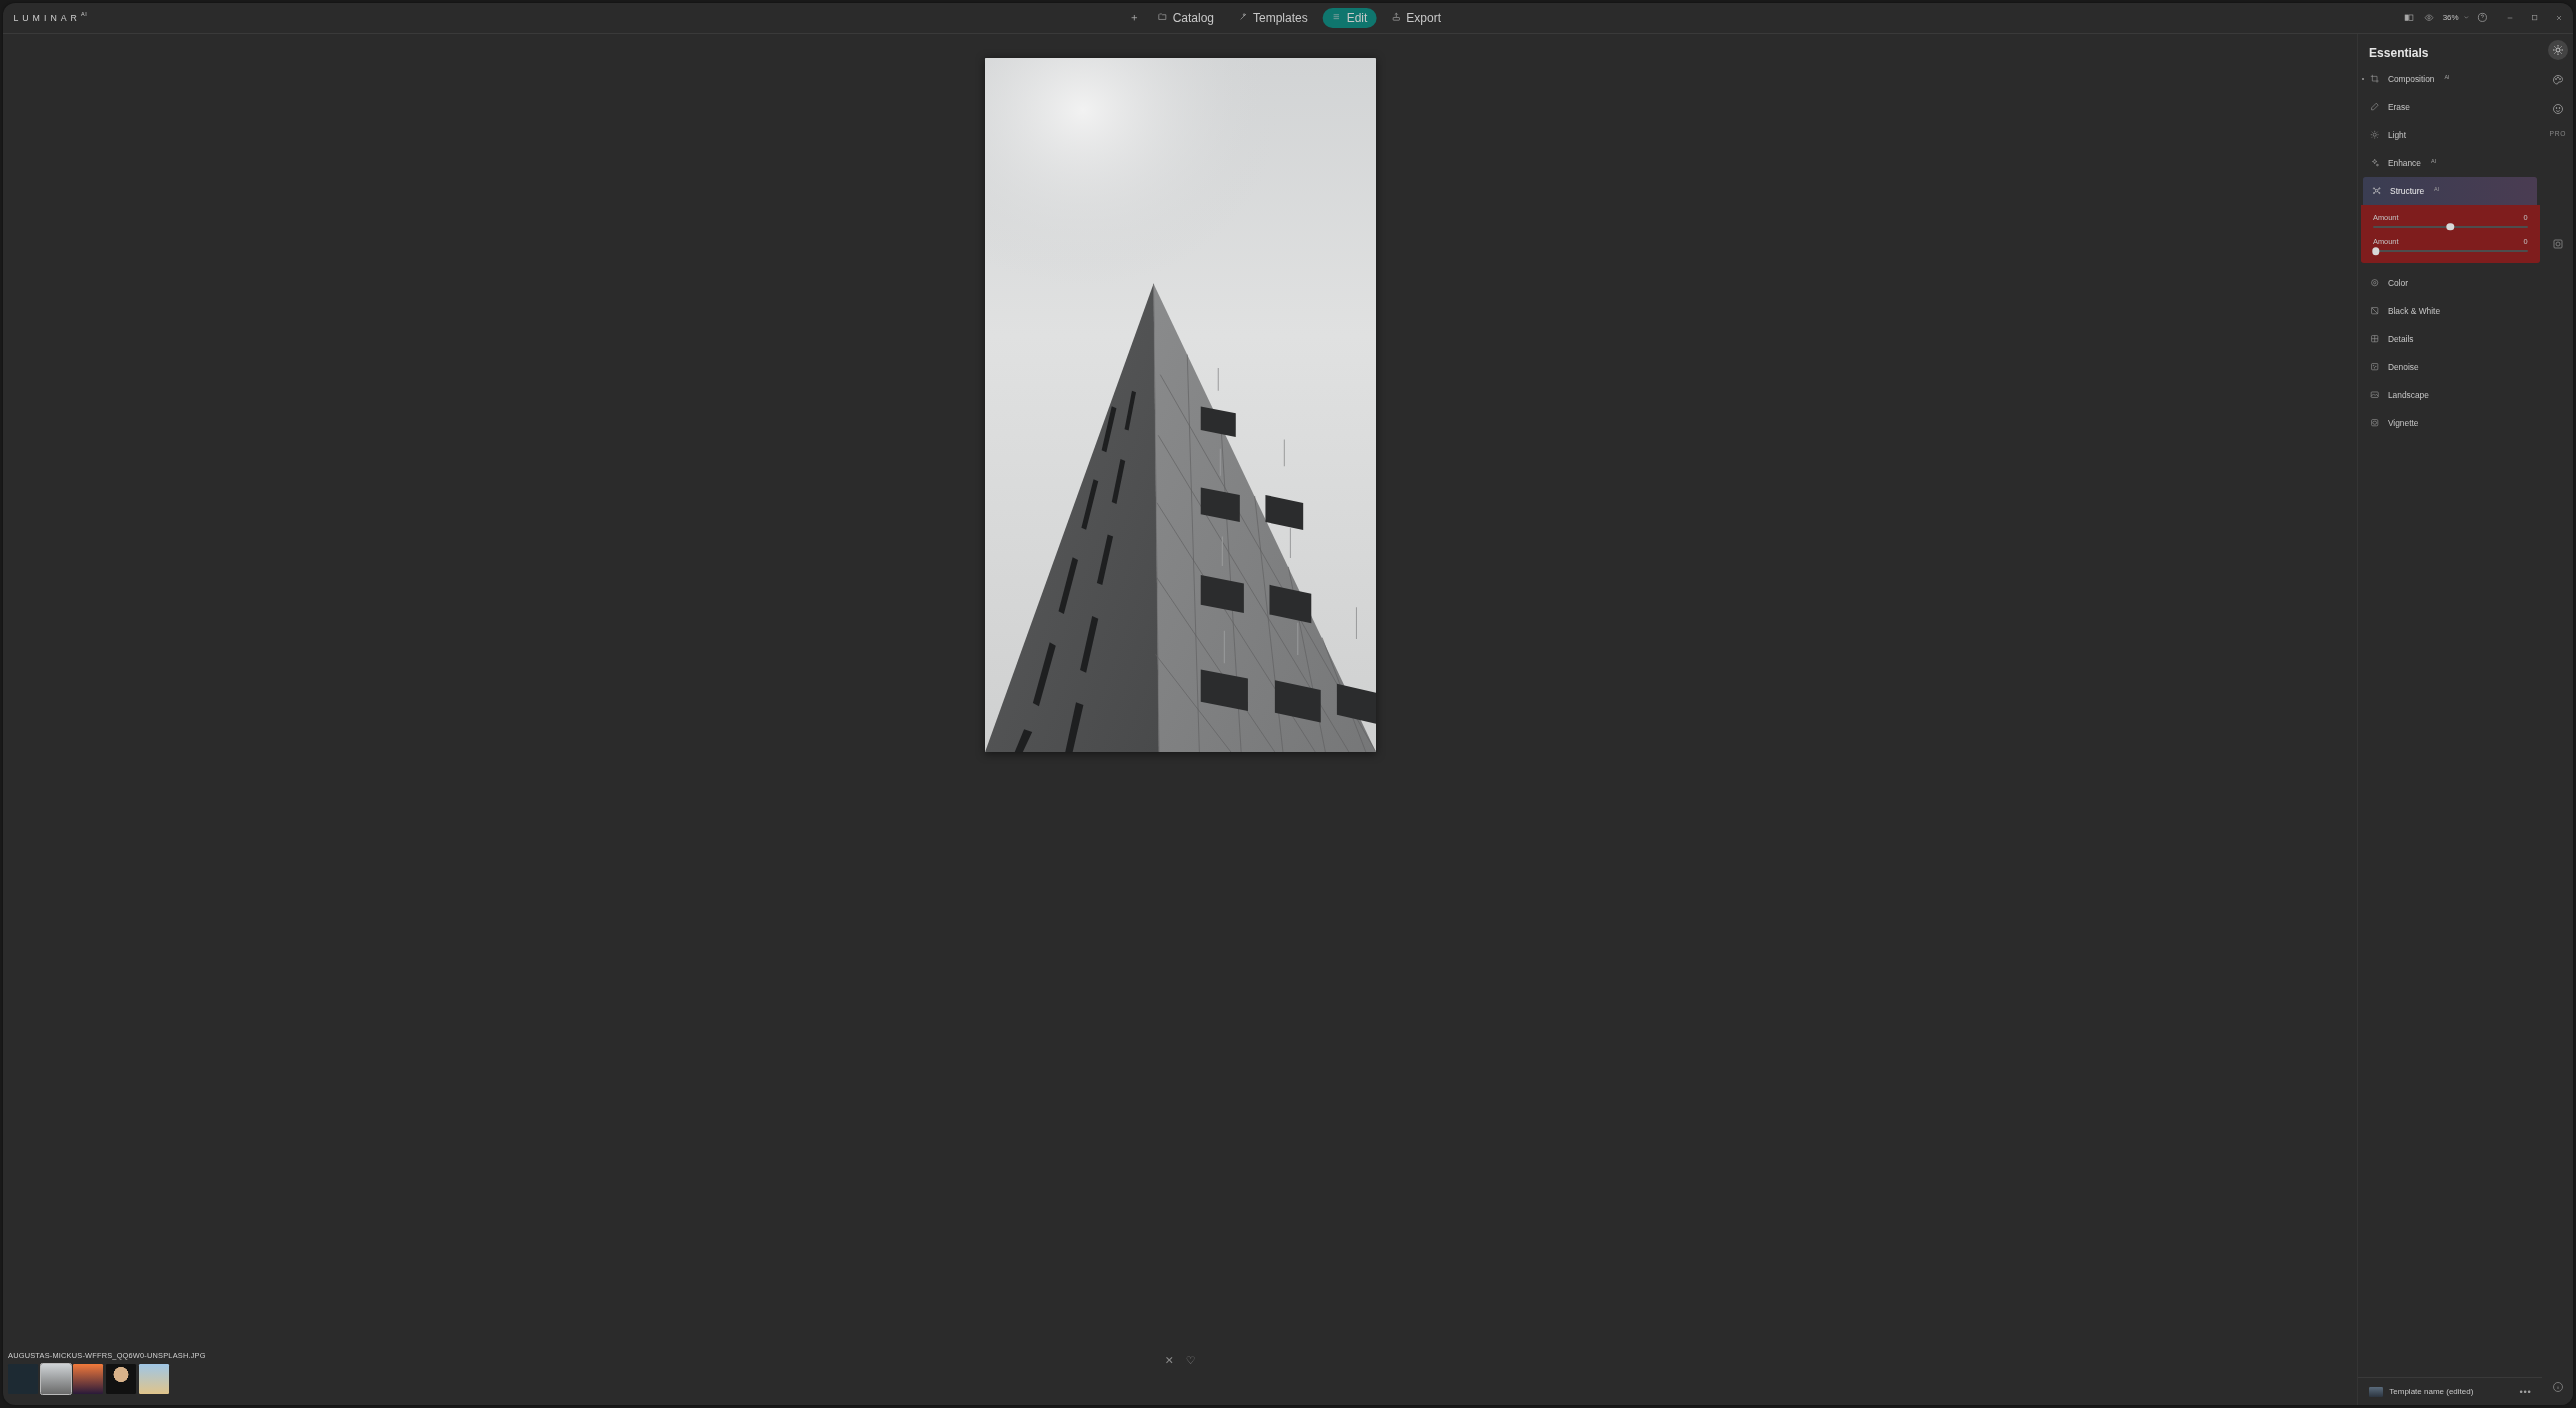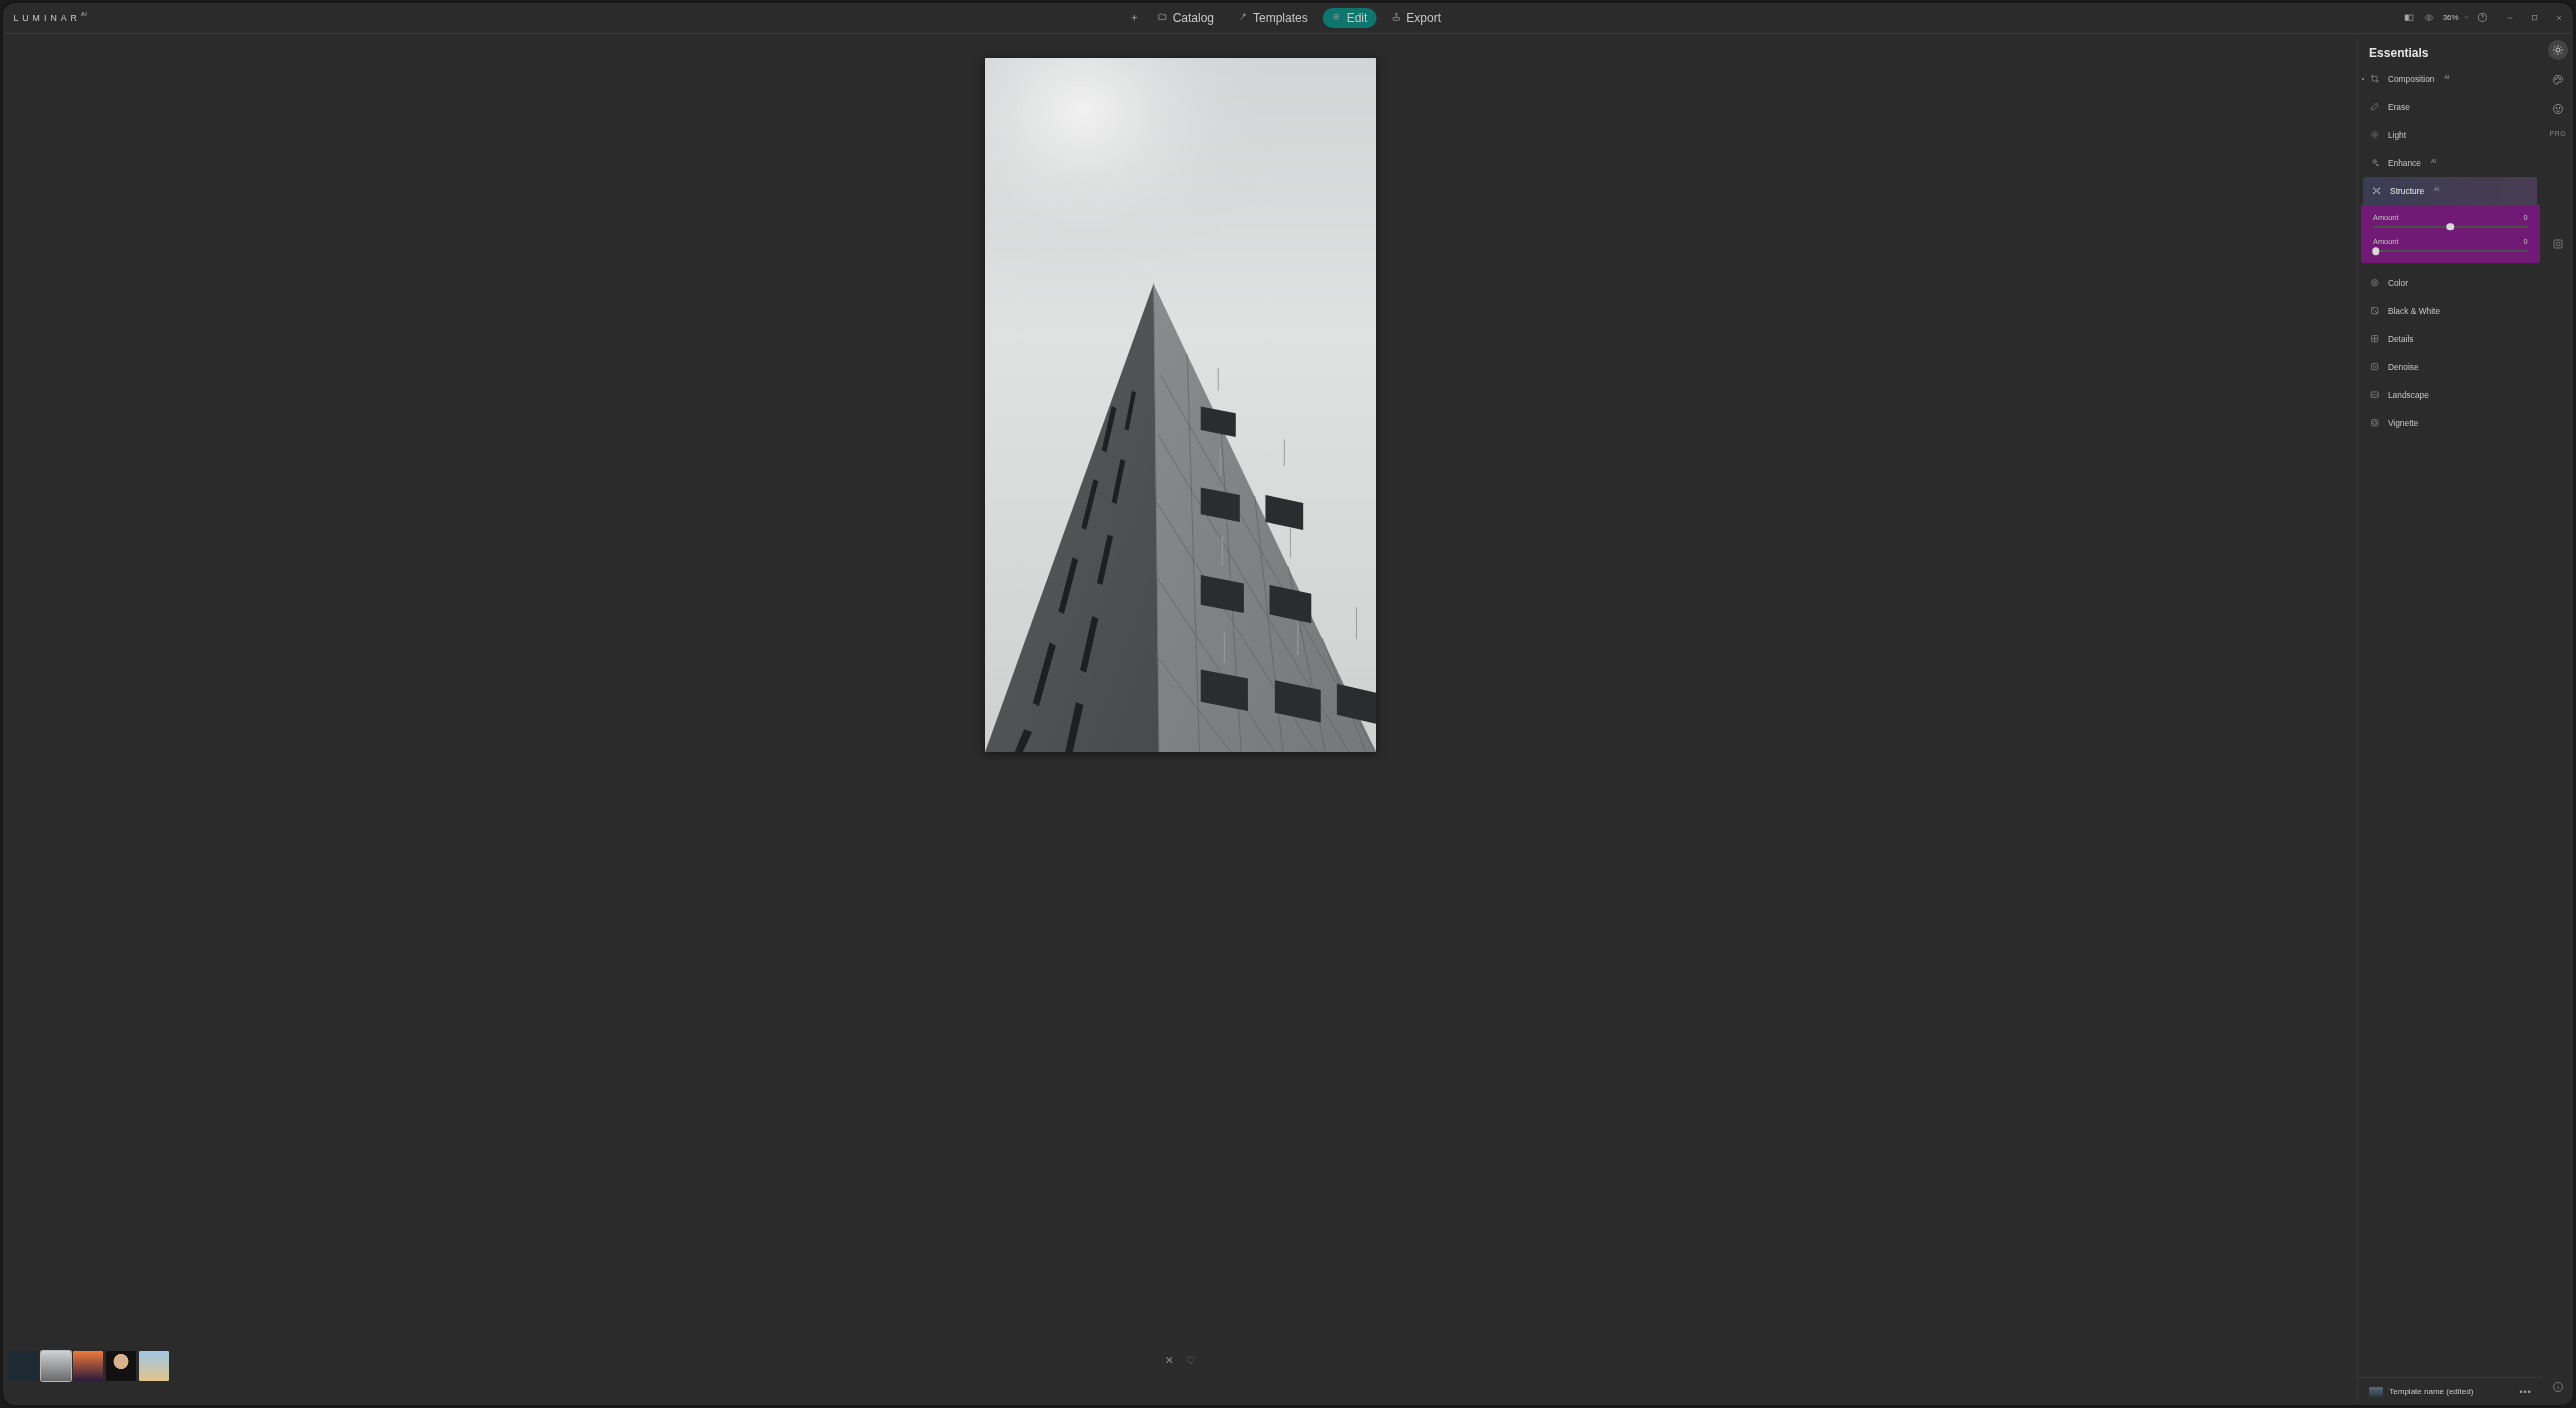--- a/index.html
+++ b/index.html
@@ -45,21 +45,21 @@
 .panel-title { font-size: 12px; font-weight: 600; color: #e6e6e6; padding: 12px 10.8px 5.4px 10.8px; }
 .tool-list { flex: 1; overflow: auto; }
 .tool-item { display: flex; align-items: center; gap: 8px; height: 28px; padding: 0 10.8px; font-size: 8.4px; color: #c6c6c6; cursor: pointer; position: relative; }
 .tool-item .dot-mod { position: absolute; left: 3.4px; width: 2.7px; height: 2.7px; border-radius: 50%; background: #9c9c9c; }
 .tool-item .icon-slot { width: 10.8px; display: flex; justify-content: center; align-items: center; }
 .tool-item .icon-slot svg { width: 9.4px; height: 9.4px; stroke: #9c9c9c; fill: none; stroke-width: 1.6; }
 .tool-item .ai-badge { font-size: 5.4px; margin-left: 2px; margin-top: -4px; color: #a0a0a0; }
 .tool-item.expanded { background: linear-gradient(90deg, #3a3d52 0%, #4a3c52 100%); border-radius: 2.7px 2.7px 0 0; margin: 0 5px; padding: 0 8px; color: #eee; }
 .tool-item.expanded .icon-slot svg { stroke: #d6d6d6; }
 
-.tool-body { background: #701a75; margin: 0 2.7px 5.4px 2.7px; border-radius: 0 0 2.7px 2.7px; padding: 8px 12px 10.8px 12px; }
+.tool-body { background: #7f1d1d; margin: 0 2.7px 5.4px 2.7px; border-radius: 0 0 2.7px 2.7px; padding: 8px 12px 10.8px 12px; }
 .slider-row { margin-bottom: 9.4px; }
 .slider-row:last-child { margin-bottom: 0; }
 .slider-labels { display: flex; justify-content: space-between; font-size: 7.4px; color: #c4c4c4; margin-bottom: 4px; }
 .slider-track { height: 2px; background: #4d4d4d; border-radius: 1.3px; position: relative; }
 .slider-knob { position: absolute; top: 50%; width: 7.4px; height: 7.4px; border-radius: 50%; background: #d8d8d8; transform: translate(-50%, -50%); cursor: grab; }
 
 .sidepanel-footer { border-top: 0.7px solid #3a3a3a; padding: 8px 10.8px; display: flex; align-items: center; gap: 6.7px; }
 .tmpl-thumb { width: 13.5px; height: 9.4px; border-radius: 1.3px; background: linear-gradient(180deg, #5a6b7c 0%, #2c3540 100%); }
 .tmpl-name { font-size: 8px; color: #c8c8c8; flex: 1; }
 .dot3 { color: #a0a0a0; font-size: 9.4px; cursor: pointer; letter-spacing: 0.7px; }
@@ -252,20 +252,21 @@
             </g>
           </svg>
         </div>
       </div>
 
       <div class="canvas-footer">
         <div class="rating-ctrls">
           <span style="cursor:pointer;">✕</span>
           <span style="cursor:pointer;">♡</span>
         </div>
+        <div class="filename-row">AUGUSTAS-MICKUS-WFFRS_QQ6W0-UNSPLASH.JPG</div>
         <div class="thumb-strip" id="thumb-strip">
             <div class="thumb" style="background:#1d2a33"></div>
             <div class="thumb sel" style="background:linear-gradient(#cfd3d6,#6a6a6a)"></div>
             <div class="thumb" style="background:linear-gradient(#f27a3b,#2a1a3a)"></div>
             <div class="thumb" style="background:radial-gradient(circle at 50% 35%, #d8b28a 0 30%, #111 31%)"></div>
             <div class="thumb" style="background:linear-gradient(#9fc6e6,#e0c48a)"></div>
           </div>
       </div>
     </div>
 

